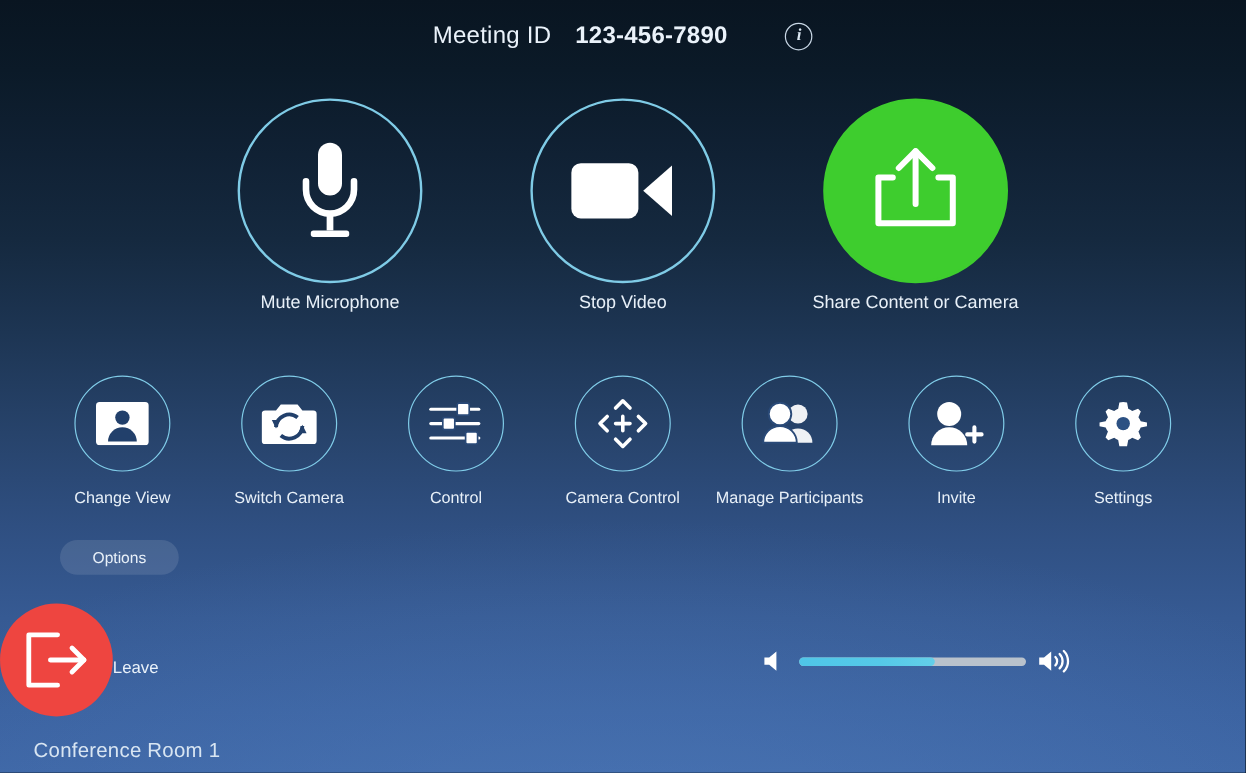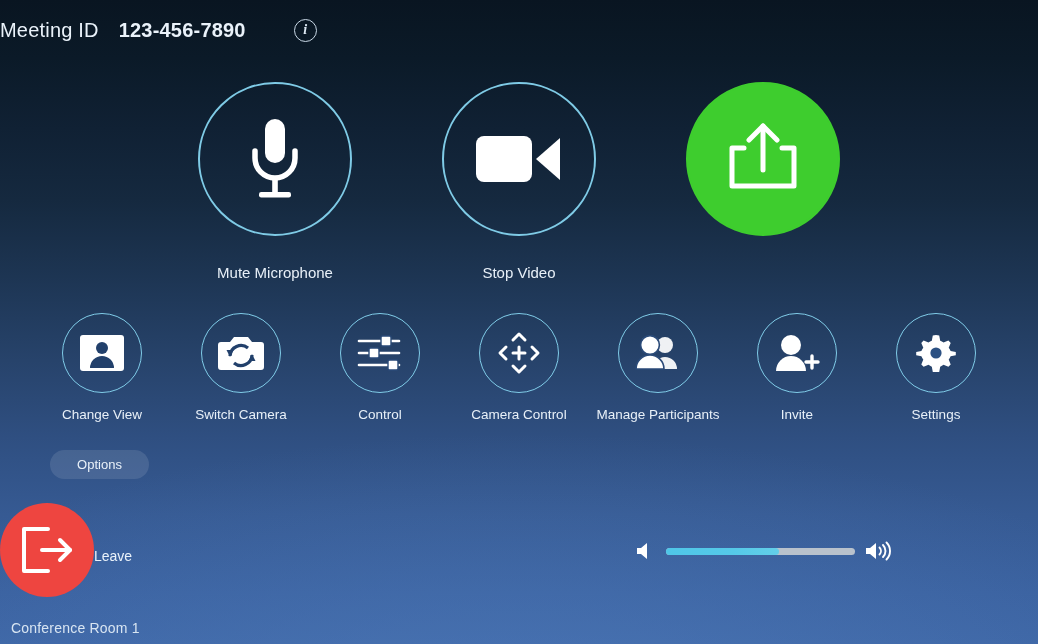--- a/index.html
+++ b/index.html
@@ -39,21 +39,21 @@
 
   
   #header {
     position: absolute;
     top: 12px;
     left: 0;
     width: 100%;
     height: 36px;
     display: flex;
     align-items: center;
-    justify-content: flex-start;
+    justify-content: center;
     gap: 0;
   }
   #meeting-label {
     color: #eaf2fa;
     font-size: 20px;
     letter-spacing: 0.2px;
   }
   #meeting-id-value {
     color: #eaf2fa;
     font-size: 20px;
@@ -103,21 +103,21 @@
     display: flex;
     align-items: center;
     justify-content: center;
     position: relative;
   }
   .primary-circle.filled-green {
     background: #3ecd2e;
     border-color: #3ecd2e;
   }
   .primary-label {
-    margin-top: 28px;
+    margin-top: 8px;
     color: #e8f0f8;
     font-size: 15px;
     white-space: nowrap;
   }
 
   
   #secondary-row {
     position: absolute;
     top: 313px;
     left: 0;
@@ -215,24 +215,24 @@
   #volume-fill {
     position: absolute;
     left: 0; top: 0; bottom: 0;
     border-radius: 4px;
     background: linear-gradient(90deg, #4fc6e8 0%, #55c9e8 60%, #63cfe9 100%);
   }
 
   
   #room-name {
     position: absolute;
-    left: 11px;
+    left: 28px;
     bottom: 8px;
     color: #d8e5f2;
-    font-size: 14px;
+    font-size: 17px;
     letter-spacing: 0.2px;
   }
 
   svg { display: block; }
 </style>
 </head>
 <body>
 
 <div id="screen">
 
@@ -267,20 +267,21 @@
     </div>
 
     <div class="primary-item">
       <div class="primary-circle filled-green">
         <svg width="78" height="78" viewBox="0 0 78 78">
           <path d="M39 6 L39 50" fill="none" stroke="#ffffff" stroke-width="5" stroke-linecap="round"></path>
           <path d="M25 20 L39 6 L53 20" fill="none" stroke="#ffffff" stroke-width="5" stroke-linecap="round" stroke-linejoin="round"></path>
           <path d="M20 28 L8 28 L8 66 L70 66 L70 28 L58 28" fill="none" stroke="#ffffff" stroke-width="5" stroke-linecap="round" stroke-linejoin="round"></path>
         </svg>
       </div>
+      <div class="primary-label">Share Content or Camera</div>
     </div>
   </div>
 
   <div id="secondary-row">
 
     <div class="secondary-item">
       <div class="secondary-circle">
         <svg width="44" height="36" viewBox="0 0 44 36">
           <rect x="0" y="0" width="44" height="36" rx="3" fill="#ffffff"></rect>
           <circle cx="22" cy="13" r="6" fill="#22406b"></circle>

